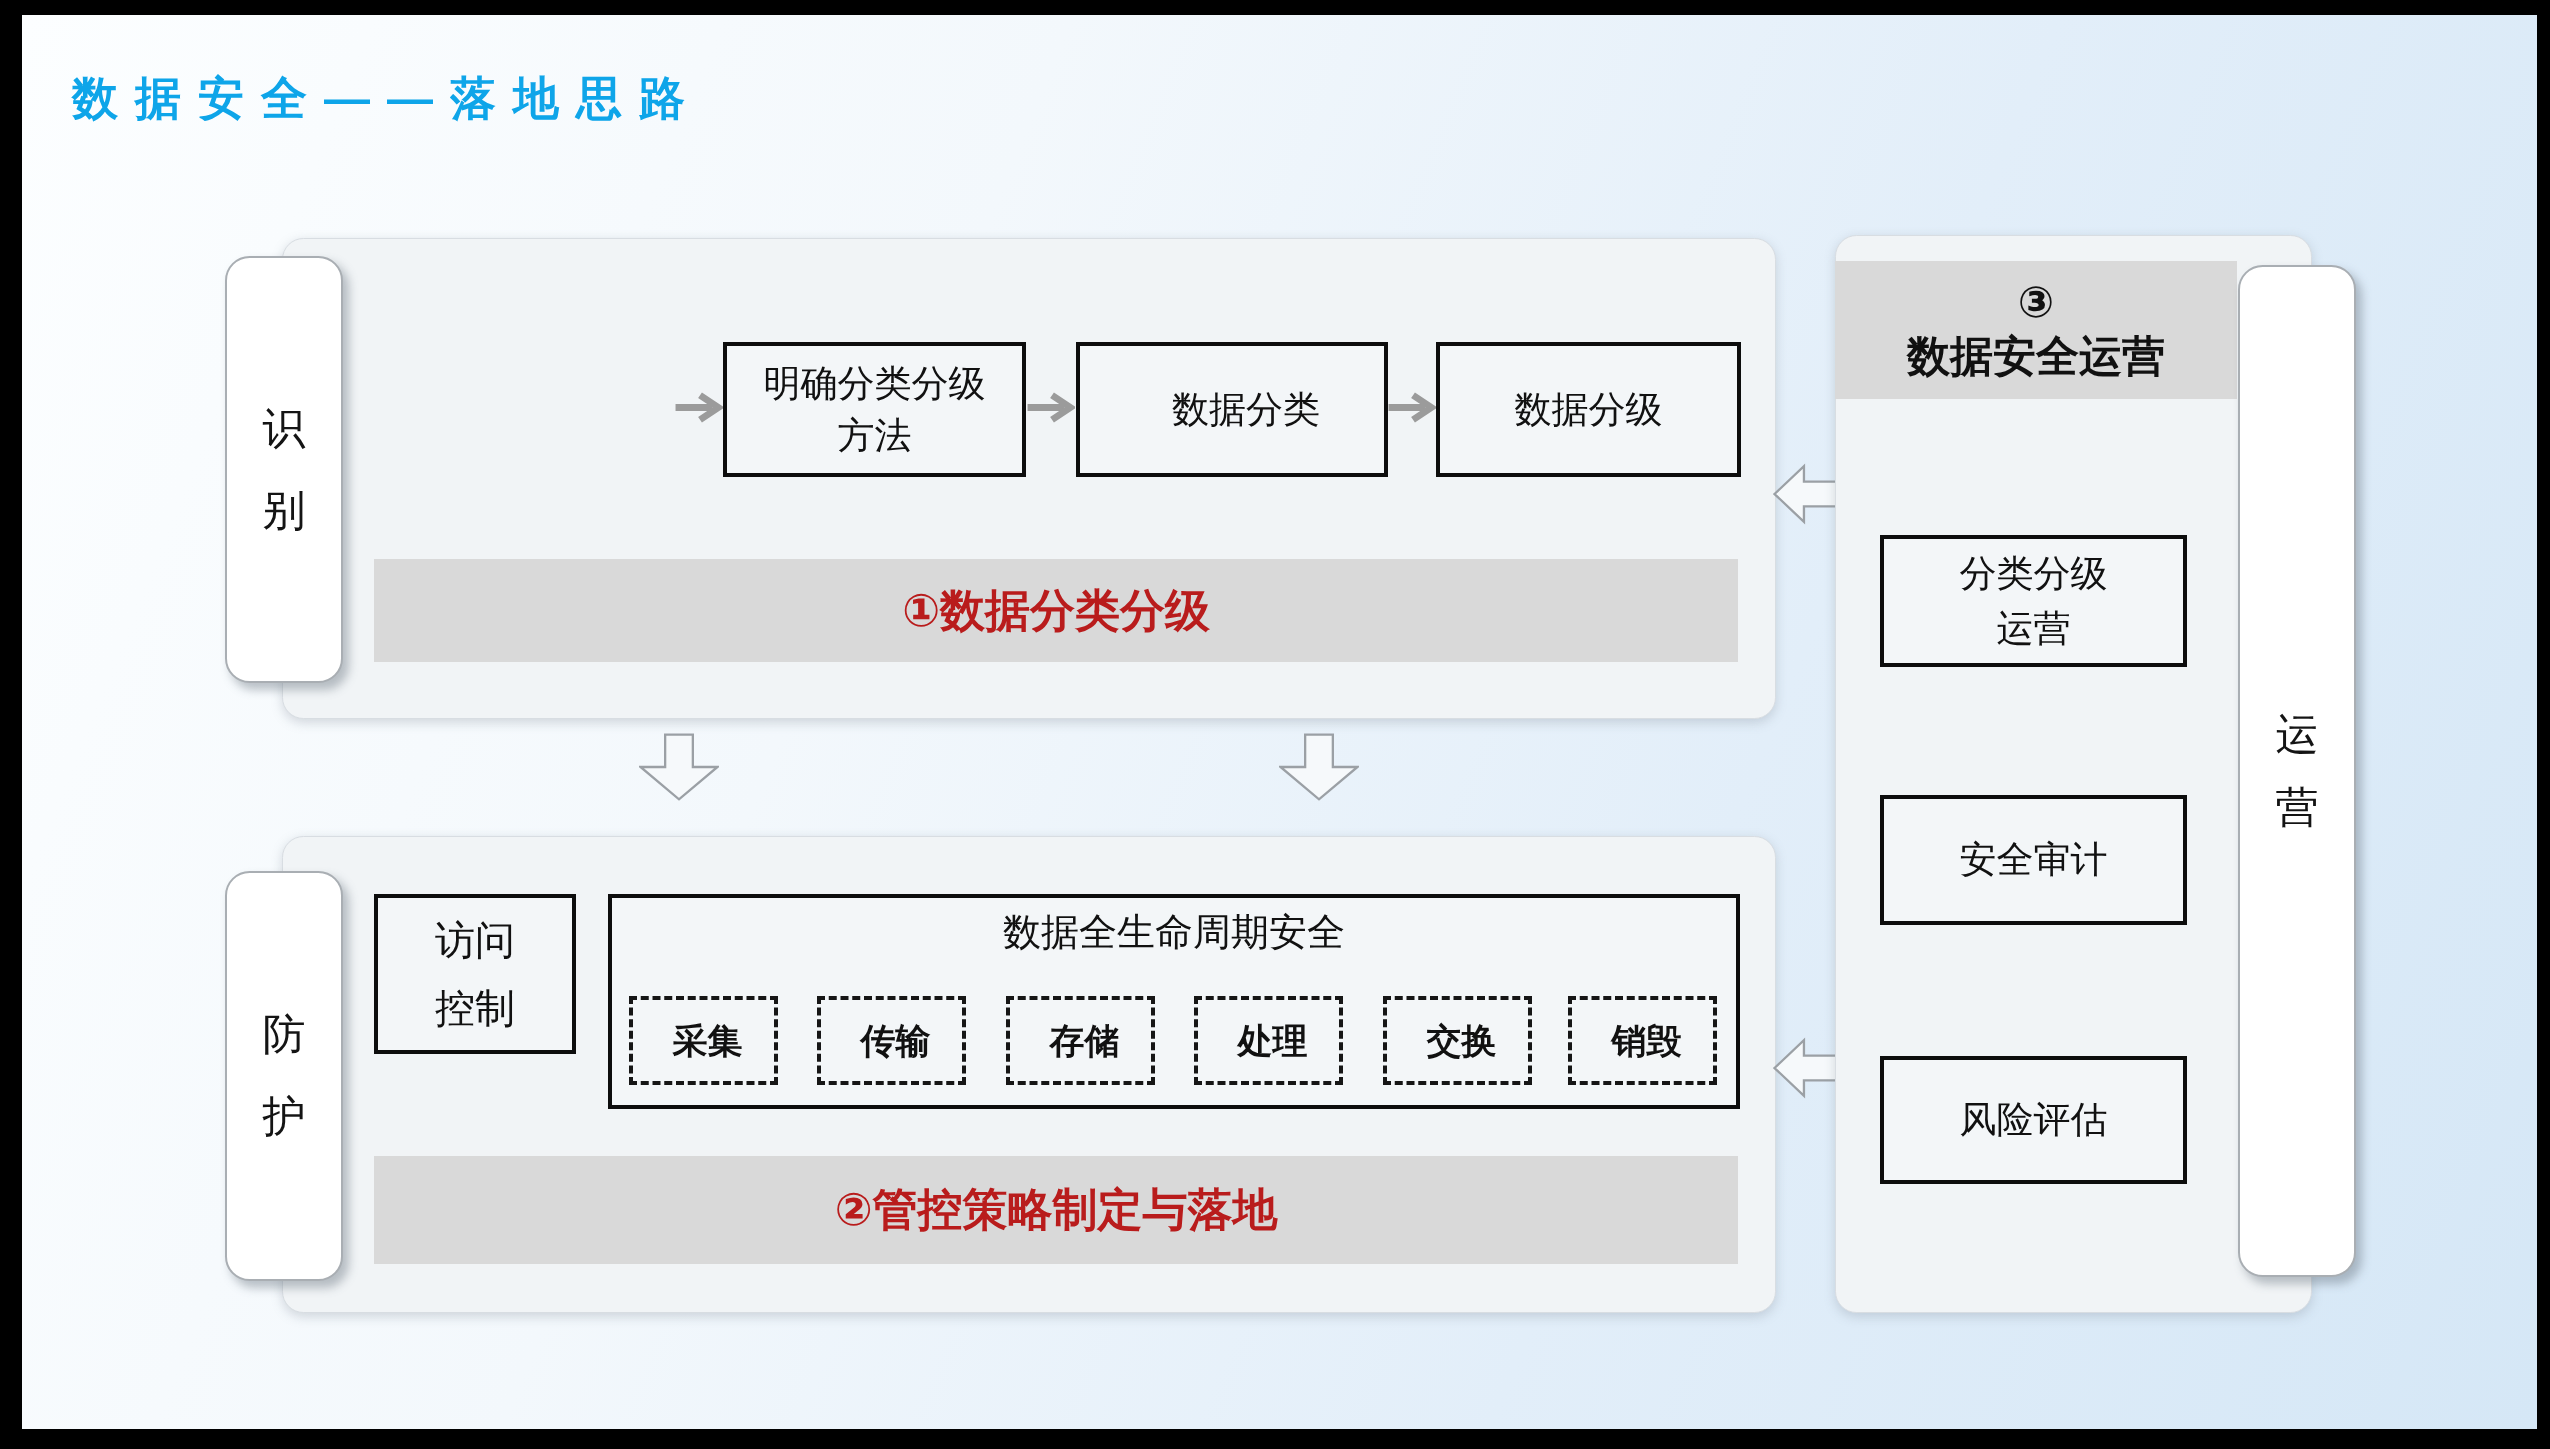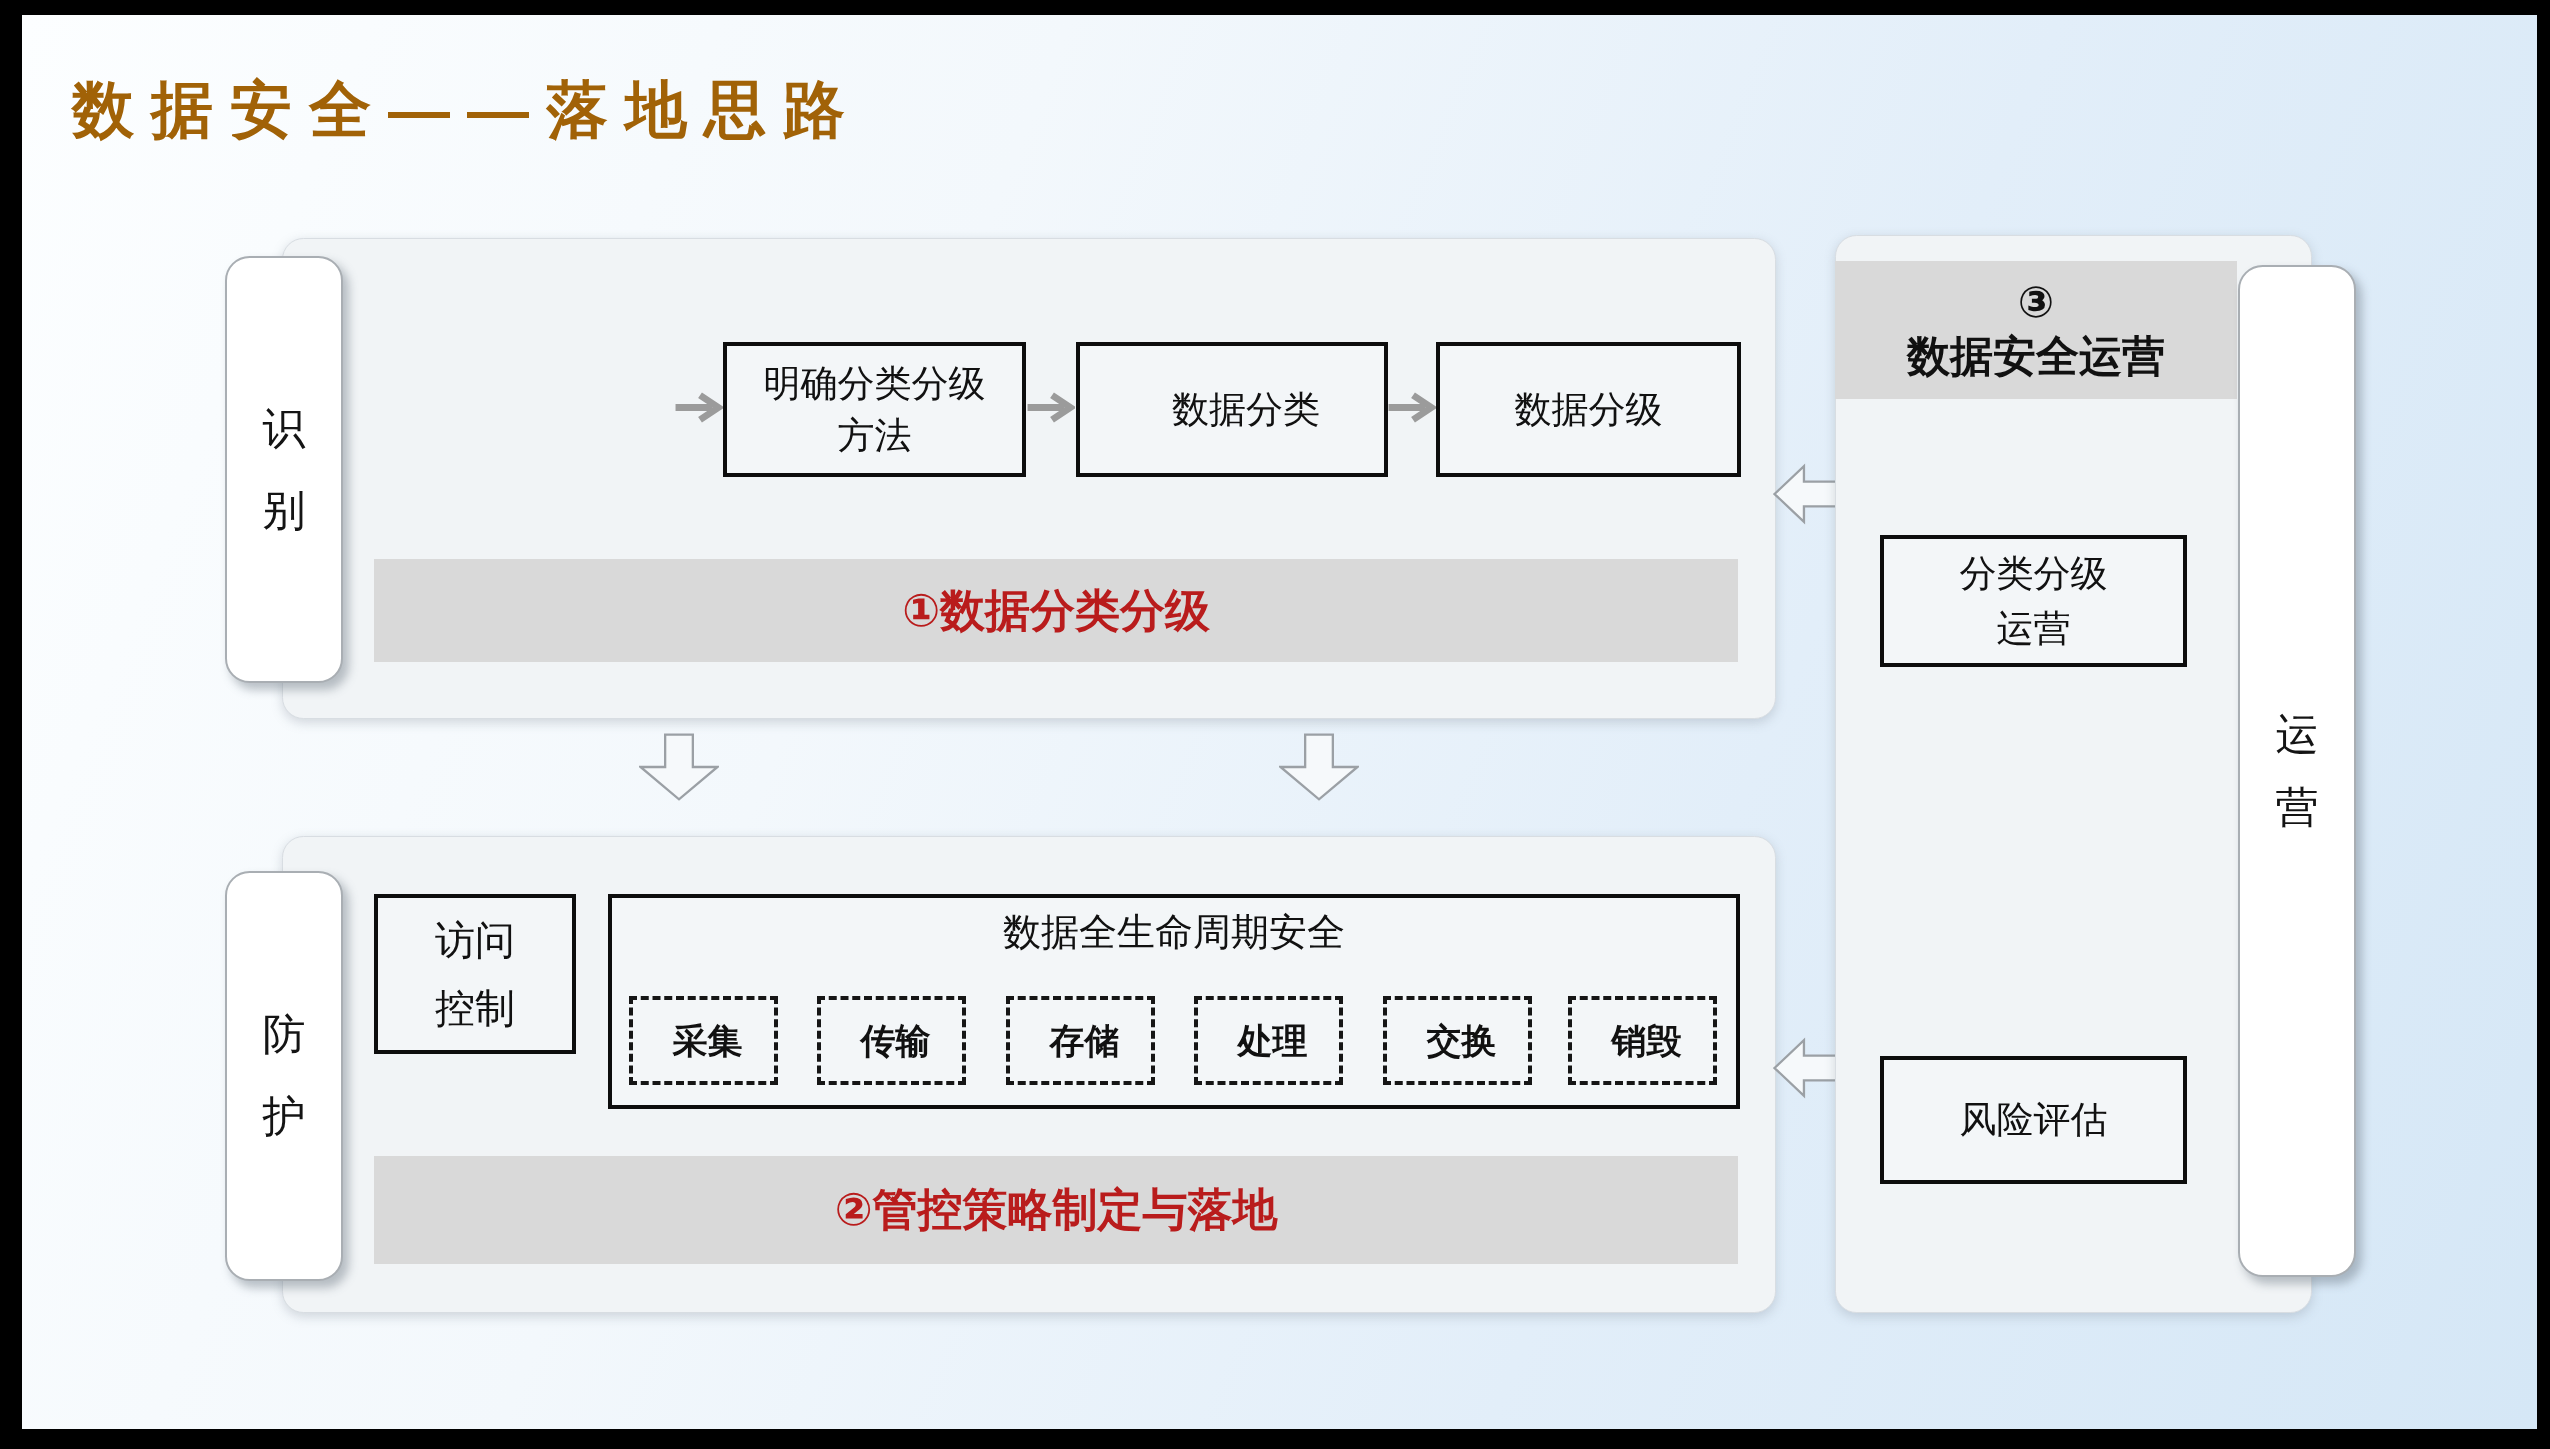--- a/index.html
+++ b/index.html
@@ -1,21 +1,21 @@
 <!DOCTYPE html>
 <html style="font-size:12.3px"><head>
 <meta charset="utf-8">
 <style>
   html,body{margin:0;padding:0;background:#000;}
   .stage{position:relative;width:2550px;height:1449px;background:#000;overflow:hidden;
          font-family:"Liberation Sans","DejaVu Sans",sans-serif;color:#111;}
   .abs{position:absolute;}
   .canvas{left:21.5px;top:15.4px;width:2515px;height:1414px;
           background:linear-gradient(112deg,#fcfeff 0%,#f3f8fc 34%,#e2eef9 66%,#d5e7f6 100%);}
-  .page-title{left:72px;top:68px;font-size:62px;font-weight:800;color:#a16207;
+  .page-title{left:72px;top:68px;font-size:46px;font-weight:800;color:#0ea5e9;
               letter-spacing:17px;white-space:nowrap;text-align:center;}
   .panel{background:#f1f4f6;border:1.5px solid #d8dde2;border-radius:21.5px;
          box-shadow:0 3.8px 10.8px rgba(125,135,148,.30);}
   .panel-top{left:282px;top:238px;width:1492px;height:479px;}
   .panel-bottom{left:282px;top:836px;width:1492px;height:475px;}
   .panel-right{left:1835px;top:235px;width:475px;height:1076px;}
   .pill{background:#fff;border:2.3px solid #a9aeb3;border-radius:24.6px;
         box-shadow:5.4px 6.2px 9.2px rgba(100,112,125,.42);
         display:flex;align-items:center;justify-content:center;text-align:center;
         white-space:pre-line;font-size:43px;font-weight:500;line-height:1.9;color:#141414;}
@@ -118,17 +118,18 @@
   </svg>
   <svg class="abs left-arrow la2" viewBox="0 0 84 80">
     <polygon points="2,40 40,4 40,24 82,24 82,56 40,56 40,76" fill="#f6f9fb" stroke="#9ba0a5" stroke-width="3"></polygon>
   </svg>
 
   <div class="abs panel panel-right"></div>
   <div class="abs op-header">③
 数据安全运营</div>
   <div class="abs box op-box op1">分类分级
 运营</div>
+  <div class="abs box op-box op2">安全审计</div>
   <div class="abs box op-box op3">风险评估</div>
   <div class="abs pill pill-operate">运
 营</div>
 </div>
 
 
 </body></html>

